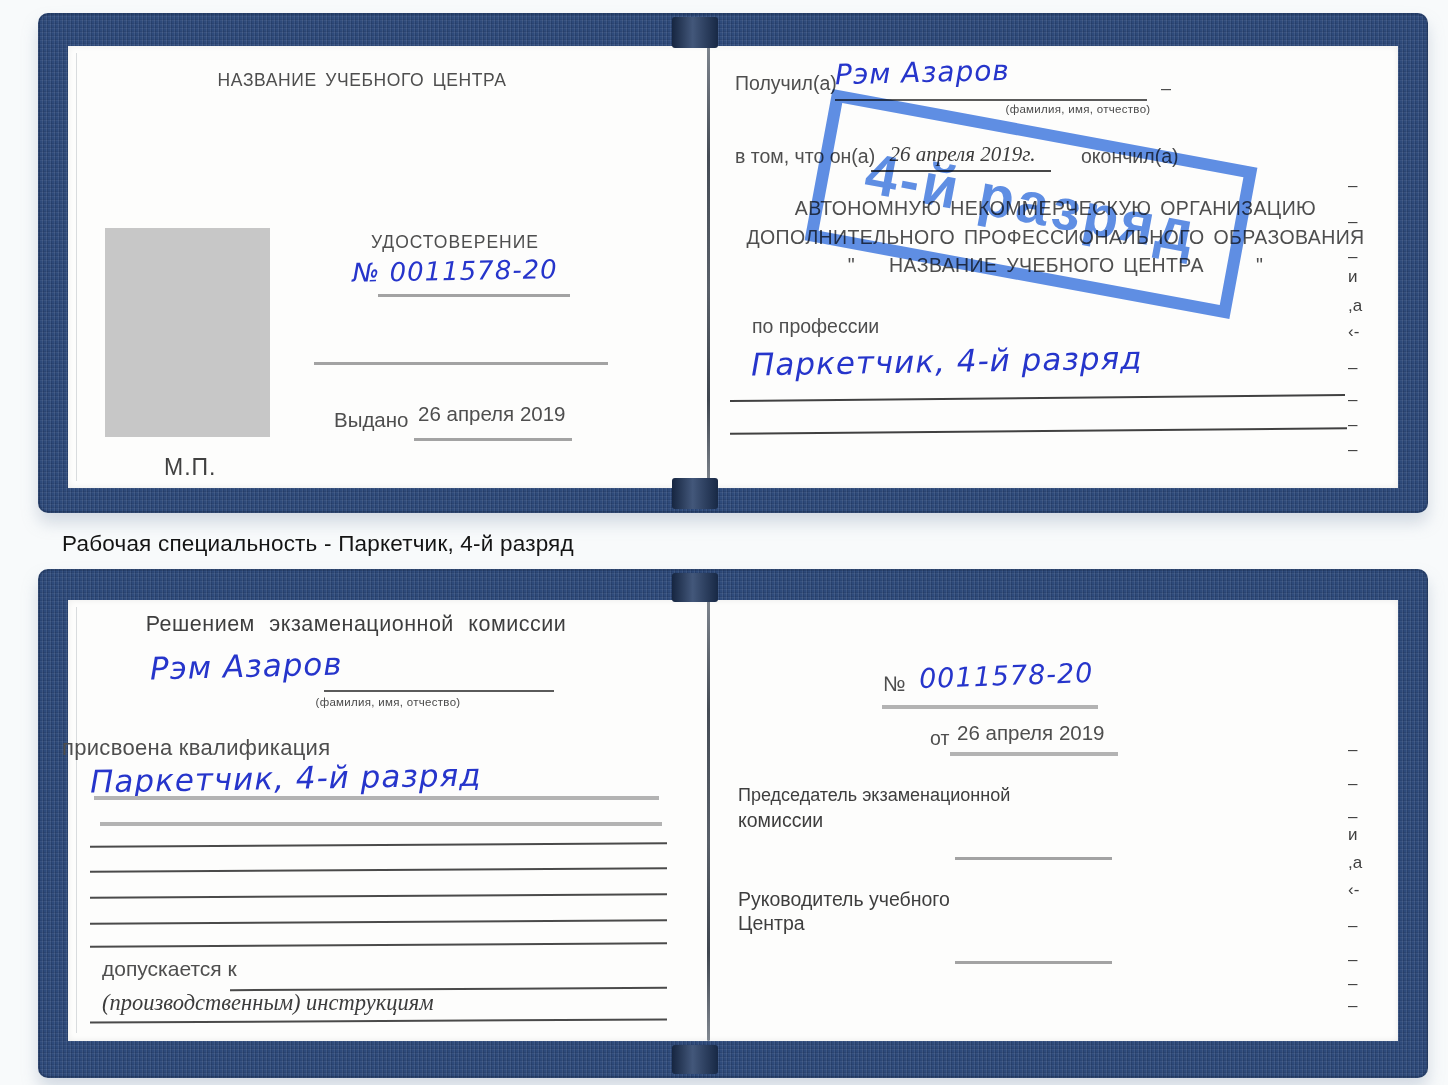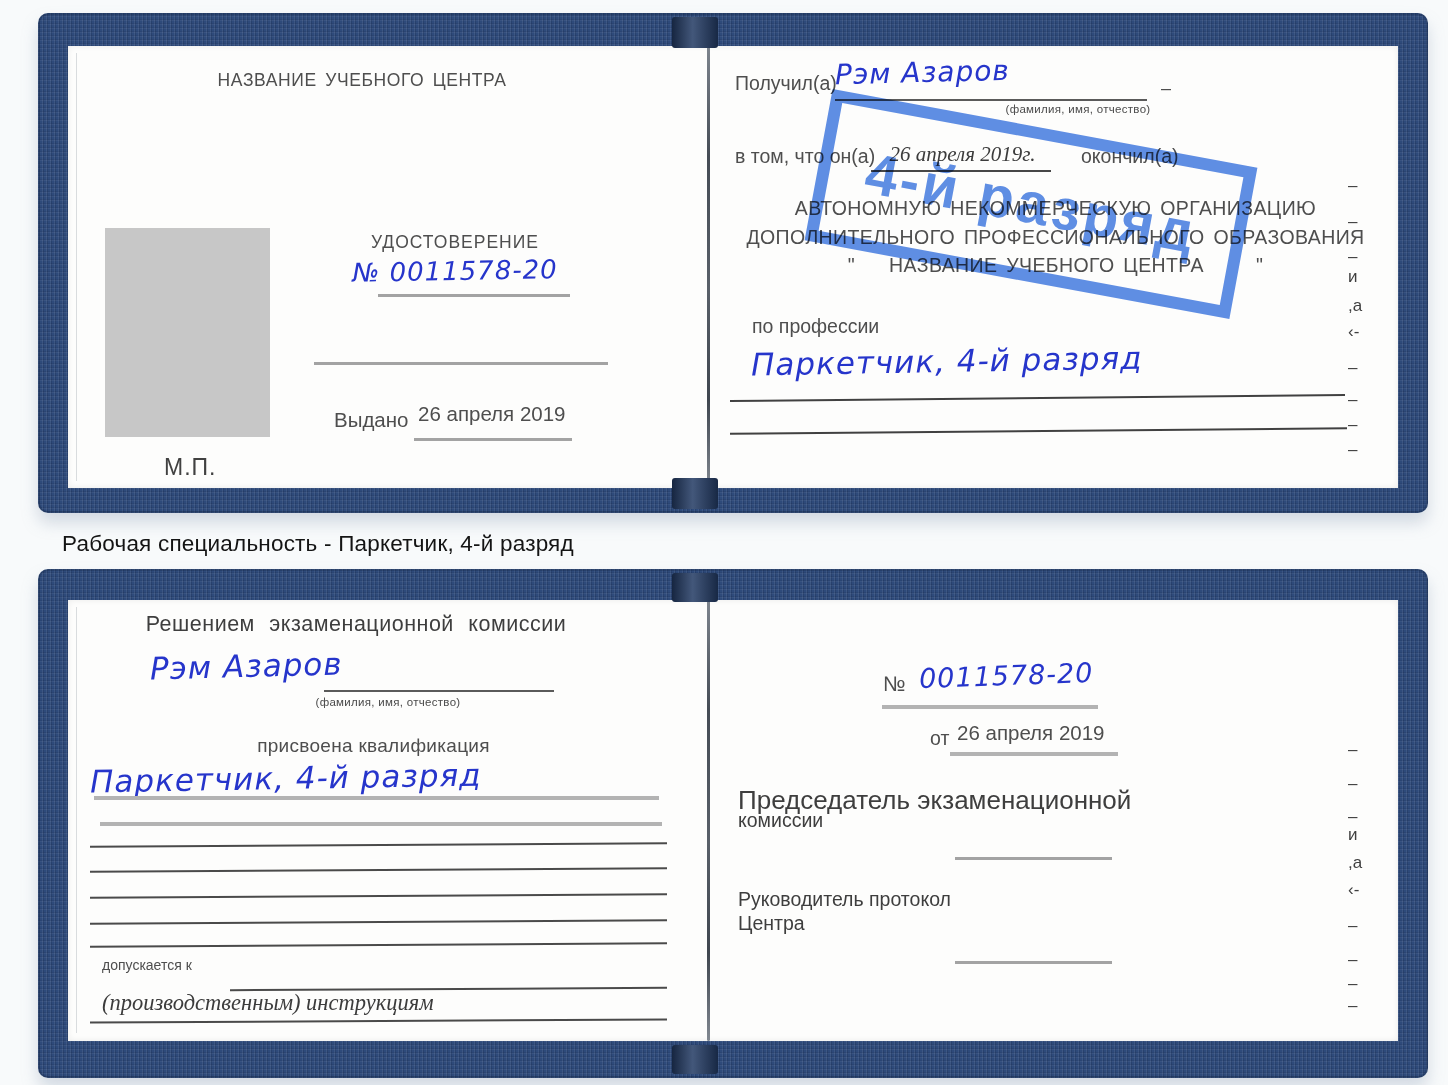--- a/index.html
+++ b/index.html
@@ -169,52 +169,52 @@
   <div class="fold" style="left:669px; top:31px; height:441px;"></div>
   <div class="tab" style="left:634px; top:4px; height:29px;"></div>
   <div class="tab" style="left:634px; bottom:4px; height:29px;"></div>
 
   <div class="page" style="left:24px; top:31px; width:588px; height:571px;">
     <div class="abs print-dark" style="left:0; top:12px; width:100%; text-align:center; font-size:21.5px; letter-spacing:.5px; word-spacing:8px;">Решением экзаменационной комиссии</div>
     <span class="abs hw" style="left:88px; top:48px; font-size:31px; transform:rotate(-1.5deg);">Рэм Азаров</span>
     <div class="dline" style="left:262px; top:90px; width:230px; background:#5a5a5a;"></div>
     <div class="abs small-cap" style="left:196px; top:96px; width:260px; text-align:center;">(фамилия, имя, отчество)</div>
 
-    <div class="abs print" style="left:0; top:135px; width:100%; text-align:center; font-size:19px; letter-spacing:.3px;padding-left:35px;">присвоена квалификация</div>
+    <div class="abs print" style="left:0; top:135px; width:100%; text-align:left; font-size:22px; letter-spacing:.3px;">присвоена квалификация</div>
     <span class="abs hw" style="left:28px; top:160px; font-size:31px; transform:rotate(-1deg);">Паркетчик, 4-й разряд</span>
     <div class="gline-soft" style="left:32px; top:196px; width:565px;"></div>
     <div class="gline-soft" style="left:38px; top:222px; width:562px;"></div>
 
     <div class="dline" style="left:28px; top:244px; width:577px; transform:rotate(-.35deg);"></div>
     <div class="dline" style="left:28px; top:269px; width:577px; transform:rotate(-.35deg);"></div>
     <div class="dline" style="left:28px; top:295px; width:577px; transform:rotate(-.35deg);"></div>
     <div class="dline" style="left:28px; top:321px; width:577px; transform:rotate(-.35deg);"></div>
     <div class="dline" style="left:28px; top:344px; width:577px; transform:rotate(-.35deg);"></div>
 
-    <span class="abs print" style="left:40px; top:357px; font-size:14px;">допускается к</span>
+    <span class="abs print" style="left:40px; top:357px; font-size:21px;">допускается к</span>
     <div class="dline" style="left:168px; top:388px; width:437px; transform:rotate(-.3deg);"></div>
     <span class="abs it" style="left:40px; top:390px; font-size:22.5px;">(производственным) инструкциям</span>
     <div class="dline" style="left:28px; top:420px; width:577px; transform:rotate(-.3deg);"></div>
   </div>
 
   <div class="page" style="left:675px; top:31px; width:685px; height:441px;">
 
     <span class="abs print" style="left:170px; top:72px; font-size:21px;">№</span>
     <span class="abs hw" style="left:206px; top:60px; font-size:27px; transform:rotate(-2deg);">0011578-20</span>
     <div class="gline-soft" style="left:169px; top:105px; width:216px; height:3.5px;"></div>
 
     <span class="abs print" style="left:217px; top:127px; font-size:19.5px;">от</span>
     <span class="abs print" style="left:244px; top:121px; font-size:20.5px;">26 апреля 2019</span>
     <div class="gline-soft" style="left:237px; top:152px; width:168px; height:3.5px;"></div>
 
-    <div class="abs print-dark" style="left:25px; top:185px; font-size:26px;">Председатель экзаменационной</div>
+    <div class="abs print-dark" style="left:25px; top:185px; font-size:18px;">Председатель экзаменационной</div>
     <div class="abs print-dark" style="left:25px; top:209px; font-size:19.5px;">комиссии</div>
     <div class="gline" style="left:242px; top:257px; width:157px;"></div>
 
-    <div class="abs print-dark" style="left:25px; top:288px; font-size:19.5px;">Руководитель протокол</div>
+    <div class="abs print-dark" style="left:25px; top:288px; font-size:19.5px;">Руководитель учебного</div>
     <div class="abs print-dark" style="left:25px; top:312px; font-size:19.5px;">Центра</div>
     <div class="gline" style="left:242px; top:361px; width:157px;"></div>
 
     <div class="edge-marks" style="position:absolute; left:635px; top:0; width:30px; height:100%;">
       <span style="top:140px;">–</span>
       <span style="top:174px;">–</span>
       <span style="top:207px;">–</span>
       <span style="top:225px;">и</span>
       <span style="top:253px;">,а</span>
       <span style="top:280px;">‹-</span>

